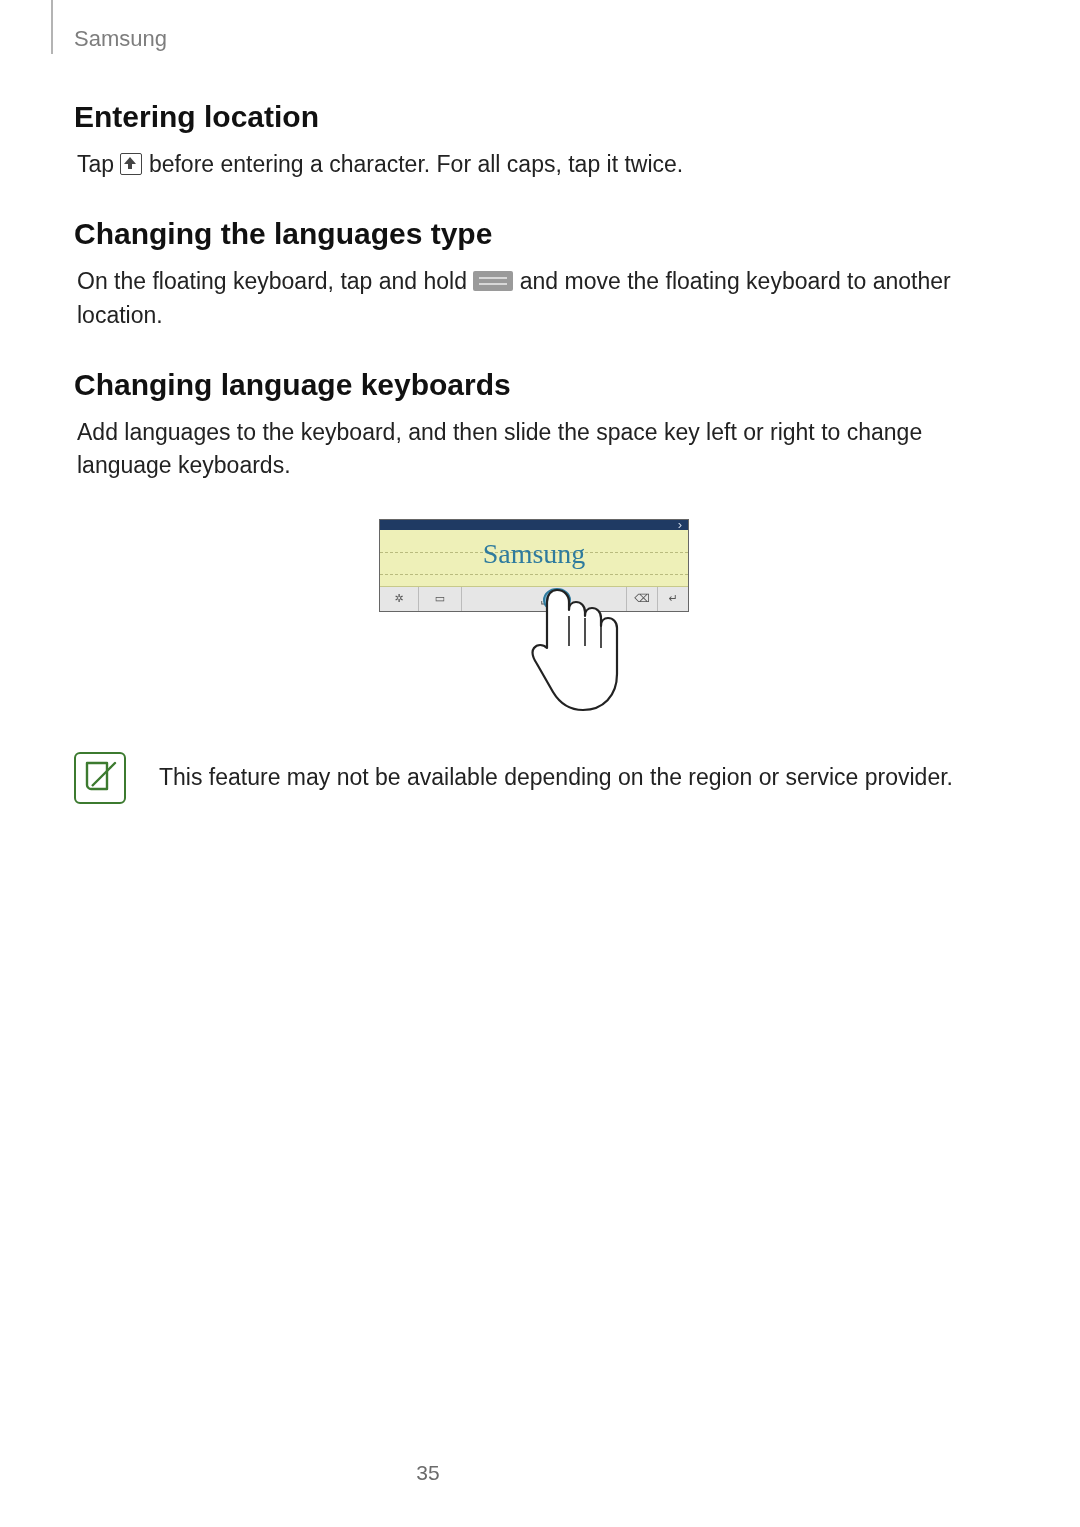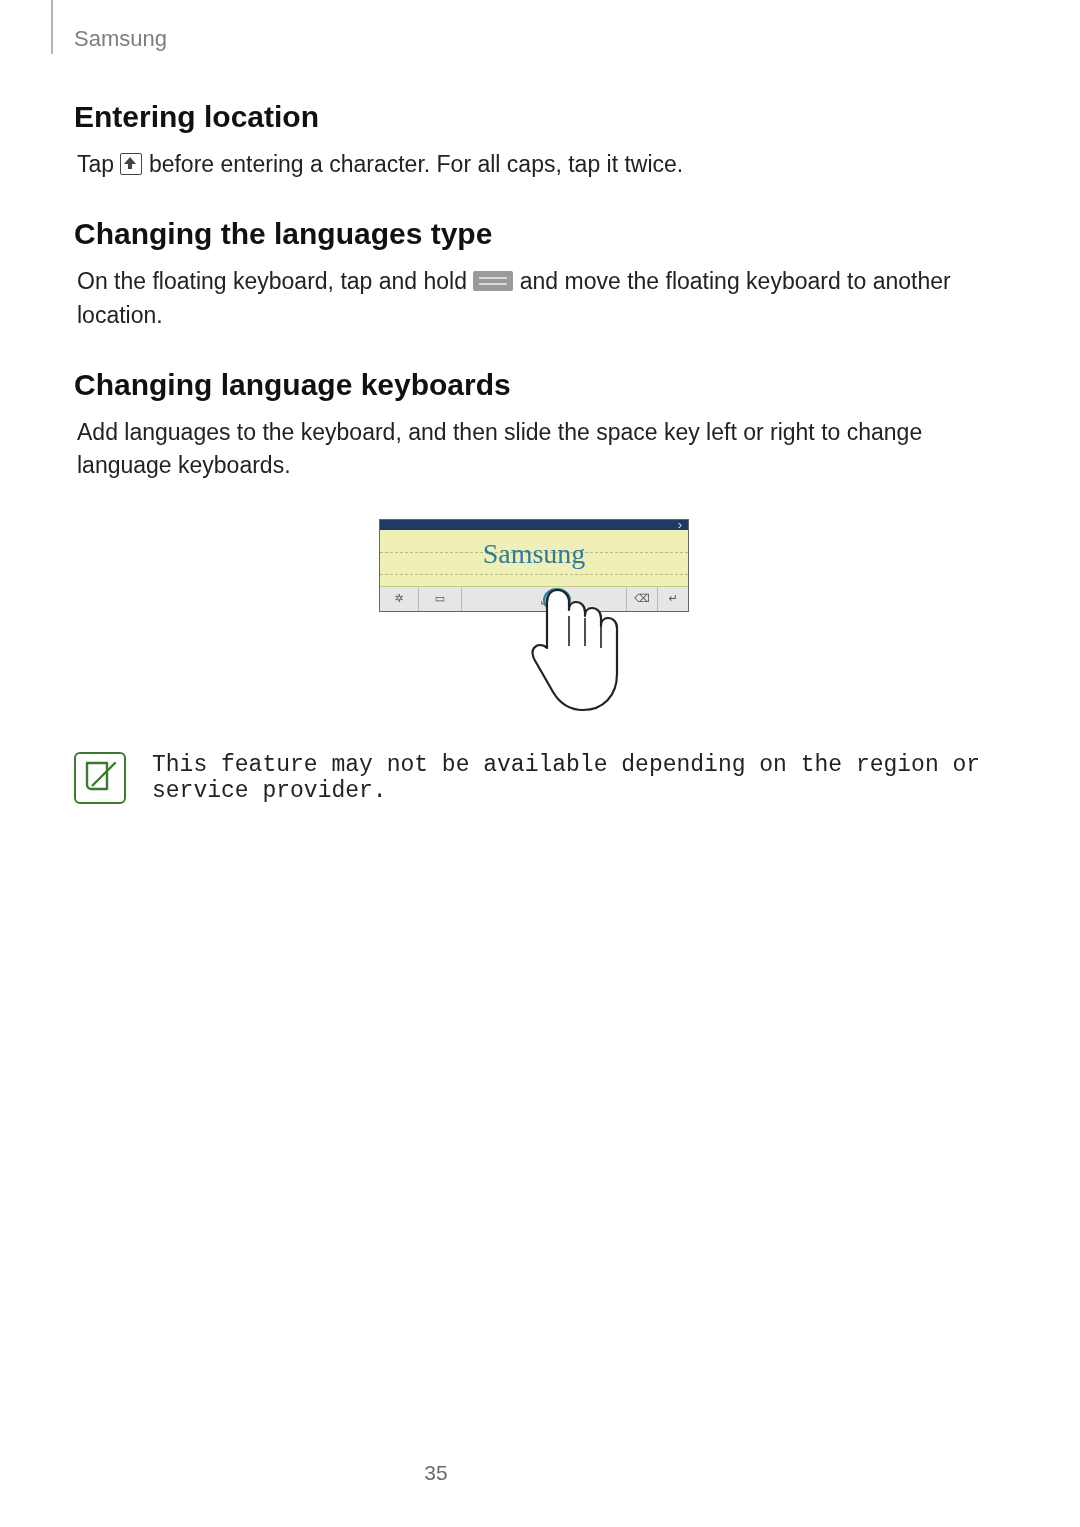--- a/index.html
+++ b/index.html
@@ -200,39 +200,38 @@
     height:110px;
   }
   .illus-finger svg{
     position:absolute;
     left:150px;top:-24px;
   }
   
   .note-row{
     display:flex;
     align-items:center;
-    gap:26px;
+    gap:33px;
     margin-top:30px;
-    font-family:Liberation Mono, monospace;
   }
   .note-icon{
     width:48px;height:48px;
     border:2.5px solid #3c7a2f;
     border-radius:6px;
     position:relative;
     flex:0 0 48px;
   }
   .note-icon svg{position:absolute;left:5px;top:5px;}
   .note-text{
     font-size:23px;
     color:#222;
   }
   .page-num{
     position:absolute;
-    left:8px;width:856px;
+    left:0;width:856px;
     bottom:42px;
     text-align:center;
     font-size:21px;
     color:#6b6b6b;
   }
 </style>
 </head>
 <body>
 
 <div class="header-rule"></div>

